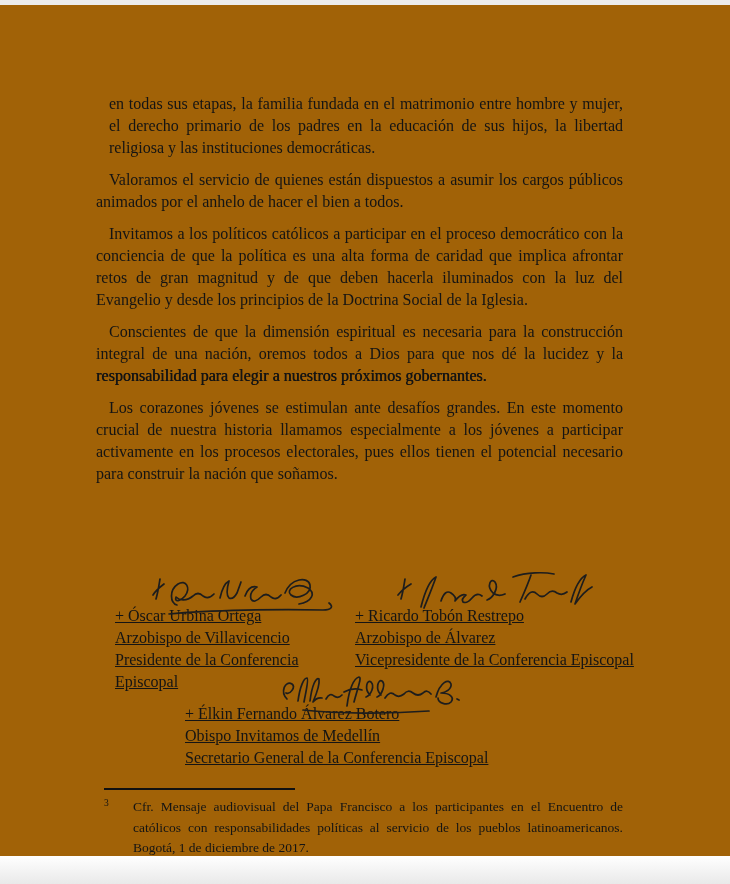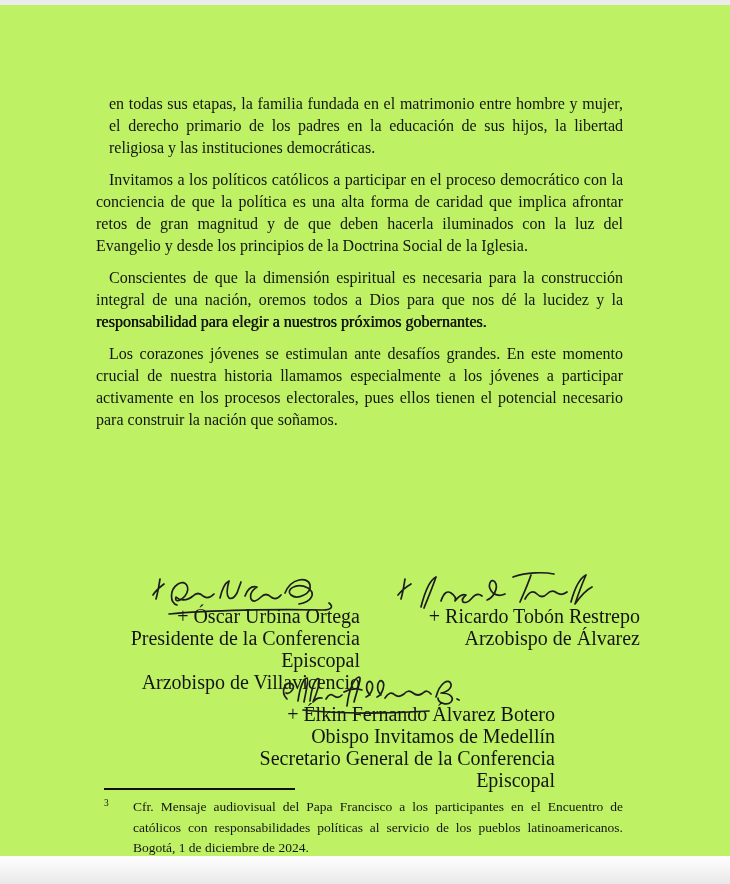--- a/index.html
+++ b/index.html
@@ -7,21 +7,21 @@
   .screen {
     position: relative;
     width: 730px; height: 884px;
     background: #ececec;
     overflow: hidden;
   }
   .paper {
     position: absolute;
     left: 0; top: 5px;
     width: 730px; height: 857px;
-    background: #bef264;
+    background: #a16207;
   }
   .bottom-fade {
     position: absolute;
     left: 0; top: 856px;
     width: 730px; height: 28px;
     background: linear-gradient(#ffffff, #e9e9e9);
   }
   .text-block {
     position: absolute;
     left: 96px; top: 88px;
@@ -37,21 +37,21 @@
   .ital { }
   .thick { text-shadow: 0.5px 0 0 currentColor; }
   sup.fn-ref {
     font-size: 10px;
     vertical-align: baseline;
     position: relative; top: -6px;
     font-style: italic;
   }
   
   .sig-section { position: absolute; left: 0; top: 560px; width: 730px; height: 200px; }
-  .sig-block { position: absolute; text-align: right; font-size: 20px; line-height: 22px; color:#141414; }
+  .sig-block { position: absolute; text-align: left; font-size: 16px; line-height: 22px; color:#141414;text-decoration:underline; }
   .sig-1 { left: 115px; top: 40px; width: 245px; }
   .sig-2 { left: 355px; top: 40px; width: 285px; }
   .sig-3 { left: 185px; top: 138px; width: 370px; }
   .sig-name { white-space: nowrap; }
   .scrawl { position: absolute; pointer-events: none; }
   .scrawl path { fill: none; stroke: #1d1d1d; stroke-width: 1.7; stroke-linecap: round; stroke-linejoin: round; }
   .scrawl-1 { left: 32px; top: -34px; }
   .scrawl-2 { left: 38px; top: -36px; }
   .scrawl-3 { left: 92px; top: -33px; }
   
@@ -81,20 +81,21 @@
 </style>
 </head>
 <body>
 
 <div class="screen">
   <div class="paper">
 
     <div class="text-block">
       <p class="cont">en todas sus etapas, la familia fundada en el matrimonio entre hombre y mujer, el derecho primario de los padres en la educación de sus hijos, la libertad religiosa y las instituciones democráticas.</p>
 
+      <p class="indent">Valoramos el servicio de quienes están dispuestos a asumir los cargos públicos animados por el anhelo de hacer el bien a todos.</p>
 
       <p class="indent"><span>Invitamos a los políticos católicos a participar en el proceso democrático con la conciencia de que la política es una </span><span class="ital">alta forma de caridad</span><span> que implica afrontar retos de gran magnitud y de que deben hacerla iluminados con la luz del Evangelio y desde los principios de la Doctrina Social de la Iglesia.</span></p>
 
 
       <p class="indent"><span>Conscientes de que la dimensión espiritual es necesaria para la construcción integral de una nación, oremos todos a Dios para que nos dé la lucidez y la </span><span class="thick">responsabilidad para elegir a nuestros próximos gobernantes.</span></p>
 
       <p class="indent">Los corazones jóvenes se estimulan ante desafíos grandes. En este momento crucial de nuestra historia llamamos especialmente a los jóvenes a participar activamente en los procesos electorales, pues ellos tienen el potencial necesario para construir la nación que soñamos.</p>
     </div>
 
     <div class="sig-section">
@@ -102,36 +103,37 @@
       <div class="sig-block sig-1">
         <svg class="scrawl scrawl-1" width="195" height="56" viewBox="0 0 195 56">
           <path d="M6,24 C9,19 13,16 17,13 M13,8 C12,14 11,21 9,28"></path>
           <path d="M30,34 C23,32 22,19 31,13 C39,8 44,17 38,25 C34,30 27,32 29,26 C32,29 39,31 46,25 Q51,20 56,25 Q61,29 67,23"></path>
           <path d="M73,27 C75,18 78,12 82,10 C80,17 79,24 82,27 Q86,29 90,22 L94,11"></path>
           <path d="M98,25 Q102,14 110,16 Q102,21 104,28 Q107,33 114,26 Q119,21 124,26 Q129,30 134,24"></path>
           <path d="M138,22 C144,7 161,5 163,14 C165,23 150,29 144,24 C138,19 149,11 161,17 C169,22 165,31 152,33"></path>
           <path d="M22,43 C62,39 132,38 176,39 C184,39 187,36 182,32"></path>
         </svg>
         <div class="sig-name">+ Óscar Urbina Ortega</div>
+        <div>Arzobispo de Villavicencio</div>
         <div>Presidente de la Conferencia Episcopal</div>
-        <div>Arzobispo de Villavicencio</div>
       </div>
 
       <div class="sig-block sig-2">
         <svg class="scrawl scrawl-2" width="205" height="50" viewBox="0 0 205 50">
           <path d="M5,26 C9,21 13,18 18,15 M12,10 C11,16 10,23 8,30"></path>
           <path d="M28,38 C32,22 37,11 43,8 C40,17 35,29 31,39"></path>
           <path d="M48,32 Q52,20 58,24 Q64,28 62,32 Q68,24 73,26 Q68,30 70,33 Q74,35 79,29 Q84,23 89,27"></path>
           <path d="M94,31 C100,29 106,19 102,13 C98,8 93,17 100,24 Q105,28 112,25"></path>
           <path d="M120,8 C134,3 151,3 161,5 M138,6 C135,15 131,24 127,33"></path>
           <path d="M132,30 Q138,19 144,25 Q149,30 154,25 Q159,20 164,24 Q169,27 174,23"></path>
           <path d="M178,33 C182,18 187,9 193,6 C189,15 185,26 182,35 C187,28 193,21 199,18"></path>
         </svg>
         <div class="sig-name">+ Ricardo Tobón Restrepo</div>
         <div>Arzobispo de Álvarez</div>
+        <div>Vicepresidente de la Conferencia Episcopal</div>
       </div>
 
       <div class="sig-block sig-3">
         <svg class="scrawl scrawl-3" width="190" height="52" viewBox="0 0 190 52">
           <path d="M10,29 C3,22 8,10 15,14 C19,17 13,25 9,23"></path>
           <path d="M21,31 C23,16 27,8 30,8 C32,9 29,21 27,32 M33,31 C35,15 39,7 42,9 C43,15 39,25 36,32 Q40,27 45,28"></path>
           <path d="M49,29 Q53,22 57,26 Q61,29 65,25"></path>
           <path d="M70,36 C72,19 77,8 82,7 C85,7 81,17 77,32 M67,22 Q76,17 85,20"></path>
           <path d="M89,27 C94,25 98,16 94,12 C90,9 87,19 93,25 M100,27 C105,25 109,14 105,11 C101,9 98,19 104,25"></path>
           <path d="M108,28 Q113,20 118,25 Q122,28 127,24 Q131,19 136,23 Q141,27 146,23 Q150,19 154,24"></path>
@@ -142,19 +144,19 @@
         <div class="sig-name">+ Élkin Fernando Álvarez Botero</div>
         <div>Obispo Invitamos de Medellín</div>
         <div>Secretario General de la Conferencia Episcopal</div>
       </div>
     </div>
 
     <div class="footnote-area">
       <div class="footnote-rule"></div>
       <div class="footnote-body">
         <div class="footnote-marker">3</div>
-        <div class="footnote-text">Cfr. Mensaje audiovisual del Papa Francisco a los participantes en el Encuentro de católicos con responsabilidades políticas al servicio de los pueblos latinoamericanos. Bogotá, 1 de diciembre de 2024.</div>
+        <div class="footnote-text">Cfr. Mensaje audiovisual del Papa Francisco a los participantes en el Encuentro de católicos con responsabilidades políticas al servicio de los pueblos latinoamericanos. Bogotá, 1 de diciembre de 2017.</div>
       </div>
     </div>
 
   </div>
   <div class="bottom-fade"></div>
 </div>
 
 </body></html>

